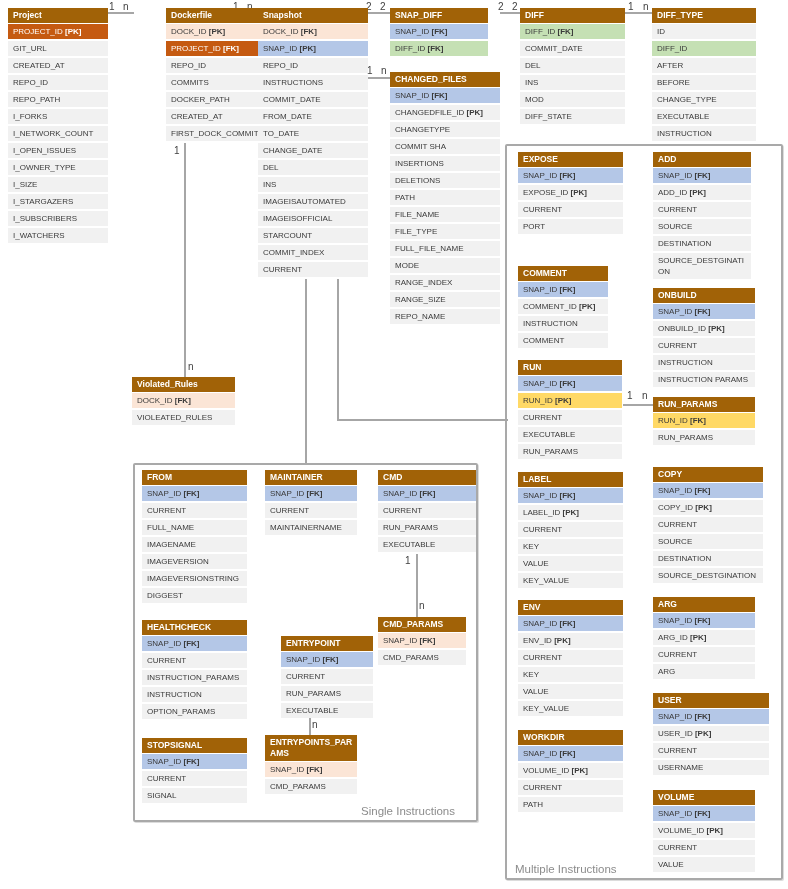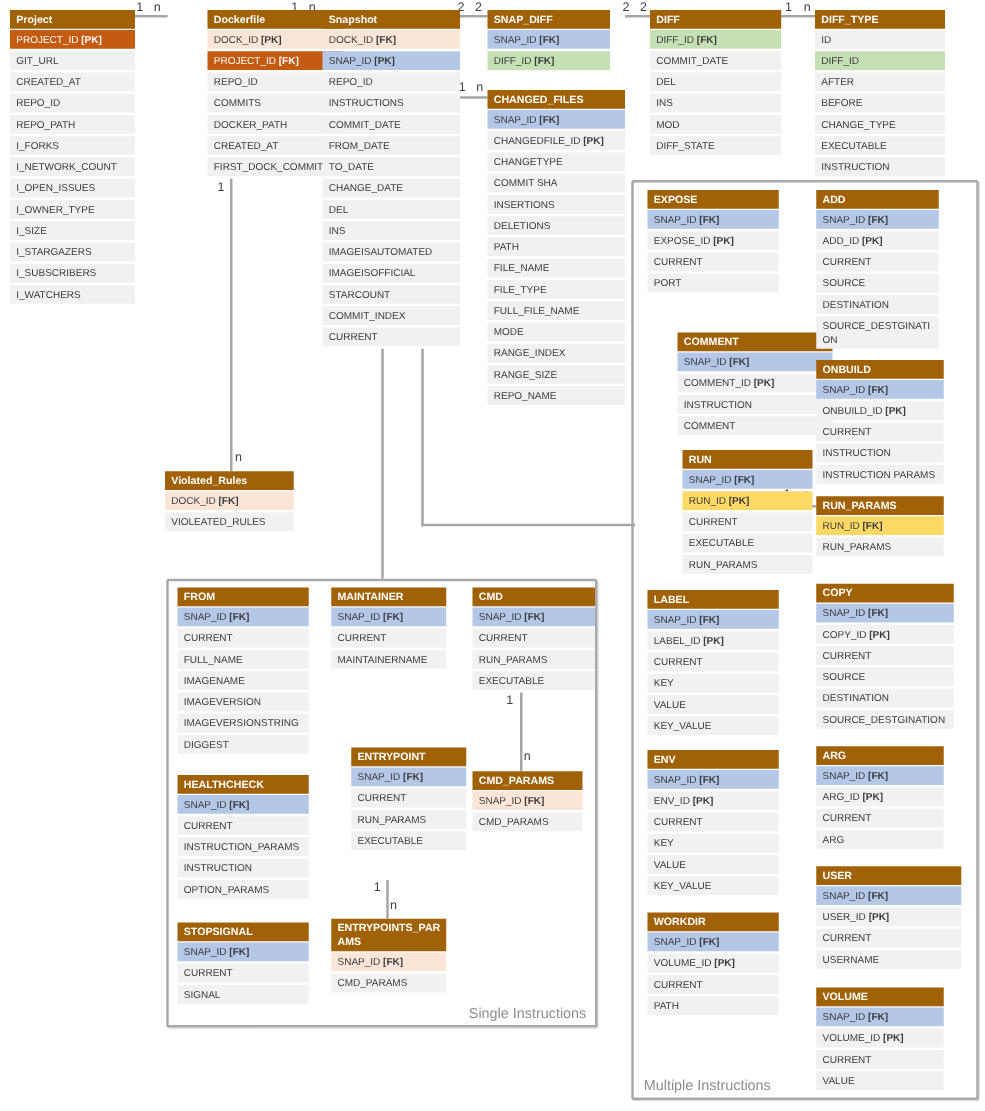--- a/index.html
+++ b/index.html
@@ -23,21 +23,21 @@
   .s-blue{background:#b4c7e7;}
   .s-green{background:#c5e0b4;}
   .s-yellow{background:#ffd966;}
   .line{position:absolute;background:#a6a6a6;}
   .card-label{position:absolute;font-size:10px;line-height:10px;color:#3f3f3f;}
   .group{
     position:absolute;box-sizing:border-box;border:2px solid #a9a9a9;
     border-radius:2px;box-shadow:1px 1px 0 #dcdcdc;
   }
   .group-label{position:absolute;bottom:3px;font-size:11.5px;color:#8c8c8c;white-space:nowrap;}
-  .group.bottom-right .group-label{right:7px;}
+  .group.bottom-right .group-label{right:21px;}
   .group.bottom-left .group-label{left:8px;}
 </style>
 </head>
 <body>
 
 <div id="diagram">
     <div class="group bottom-right" style="left: 133px; top: 463px; width: 345px; height: 359px;">
       <div class="group-label">Single Instructions</div>
     </div>
     <div class="group bottom-left" style="left: 505px; top: 144px; width: 278px; height: 736px;">
@@ -190,21 +190,21 @@
       <div class="t-row"><span>EXECUTABLE</span></div>
     </div>
     <div class="table" style="left: 142px; top: 620px; width: 105px;">
       <div class="t-header">HEALTHCHECK</div>
       <div class="t-row s-blue"><span>SNAP_ID</span> <b>[FK]</b></div>
       <div class="t-row"><span>CURRENT</span></div>
       <div class="t-row"><span>INSTRUCTION_PARAMS</span></div>
       <div class="t-row"><span>INSTRUCTION</span></div>
       <div class="t-row"><span>OPTION_PARAMS</span></div>
     </div>
-    <div class="table" style="left: 265px; top: 598px; width: 92px; padding-left: 16px;">
+    <div class="table" style="left: 265px; top: 636px; width: 92px; padding-left: 16px;">
       <div class="t-header">ENTRYPOINT</div>
       <div class="t-row s-blue"><span>SNAP_ID</span> <b>[FK]</b></div>
       <div class="t-row"><span>CURRENT</span></div>
       <div class="t-row"><span>RUN_PARAMS</span></div>
       <div class="t-row"><span>EXECUTABLE</span></div>
     </div>
     <div class="table" style="left: 378px; top: 617px; width: 88px;">
       <div class="t-header">CMD_PARAMS</div>
       <div class="t-row s-peach"><span>SNAP_ID</span> <b>[FK]</b></div>
       <div class="t-row"><span>CMD_PARAMS</span></div>
@@ -220,28 +220,28 @@
       <div class="t-row s-peach"><span>SNAP_ID</span> <b>[FK]</b></div>
       <div class="t-row"><span>CMD_PARAMS</span></div>
     </div>
     <div class="table" style="left: 518px; top: 152px; width: 105px;">
       <div class="t-header">EXPOSE</div>
       <div class="t-row s-blue"><span>SNAP_ID</span> <b>[FK]</b></div>
       <div class="t-row"><span>EXPOSE_ID</span> <b>[PK]</b></div>
       <div class="t-row"><span>CURRENT</span></div>
       <div class="t-row"><span>PORT</span></div>
     </div>
-    <div class="table" style="left: 542px; top: 266px; width: 124px;">
+    <div class="table" style="left: 518px; top: 266px; width: 90px;">
       <div class="t-header">COMMENT</div>
       <div class="t-row s-blue"><span>SNAP_ID</span> <b>[FK]</b></div>
       <div class="t-row"><span>COMMENT_ID</span> <b>[PK]</b></div>
       <div class="t-row"><span>INSTRUCTION</span></div>
       <div class="t-row"><span>COMMENT</span></div>
     </div>
-    <div class="table" style="left: 546px; top: 360px; width: 104px;">
+    <div class="table" style="left: 518px; top: 360px; width: 104px;">
       <div class="t-header">RUN</div>
       <div class="t-row s-blue"><span>SNAP_ID</span> <b>[FK]</b></div>
       <div class="t-row s-yellow"><span>RUN_ID</span> <b>[PK]</b></div>
       <div class="t-row"><span>CURRENT</span></div>
       <div class="t-row"><span>EXECUTABLE</span></div>
       <div class="t-row"><span>RUN_PARAMS</span></div>
     </div>
     <div class="table" style="left: 518px; top: 472px; width: 105px;">
       <div class="t-header">LABEL</div>
       <div class="t-row s-blue"><span>SNAP_ID</span> <b>[FK]</b></div>

